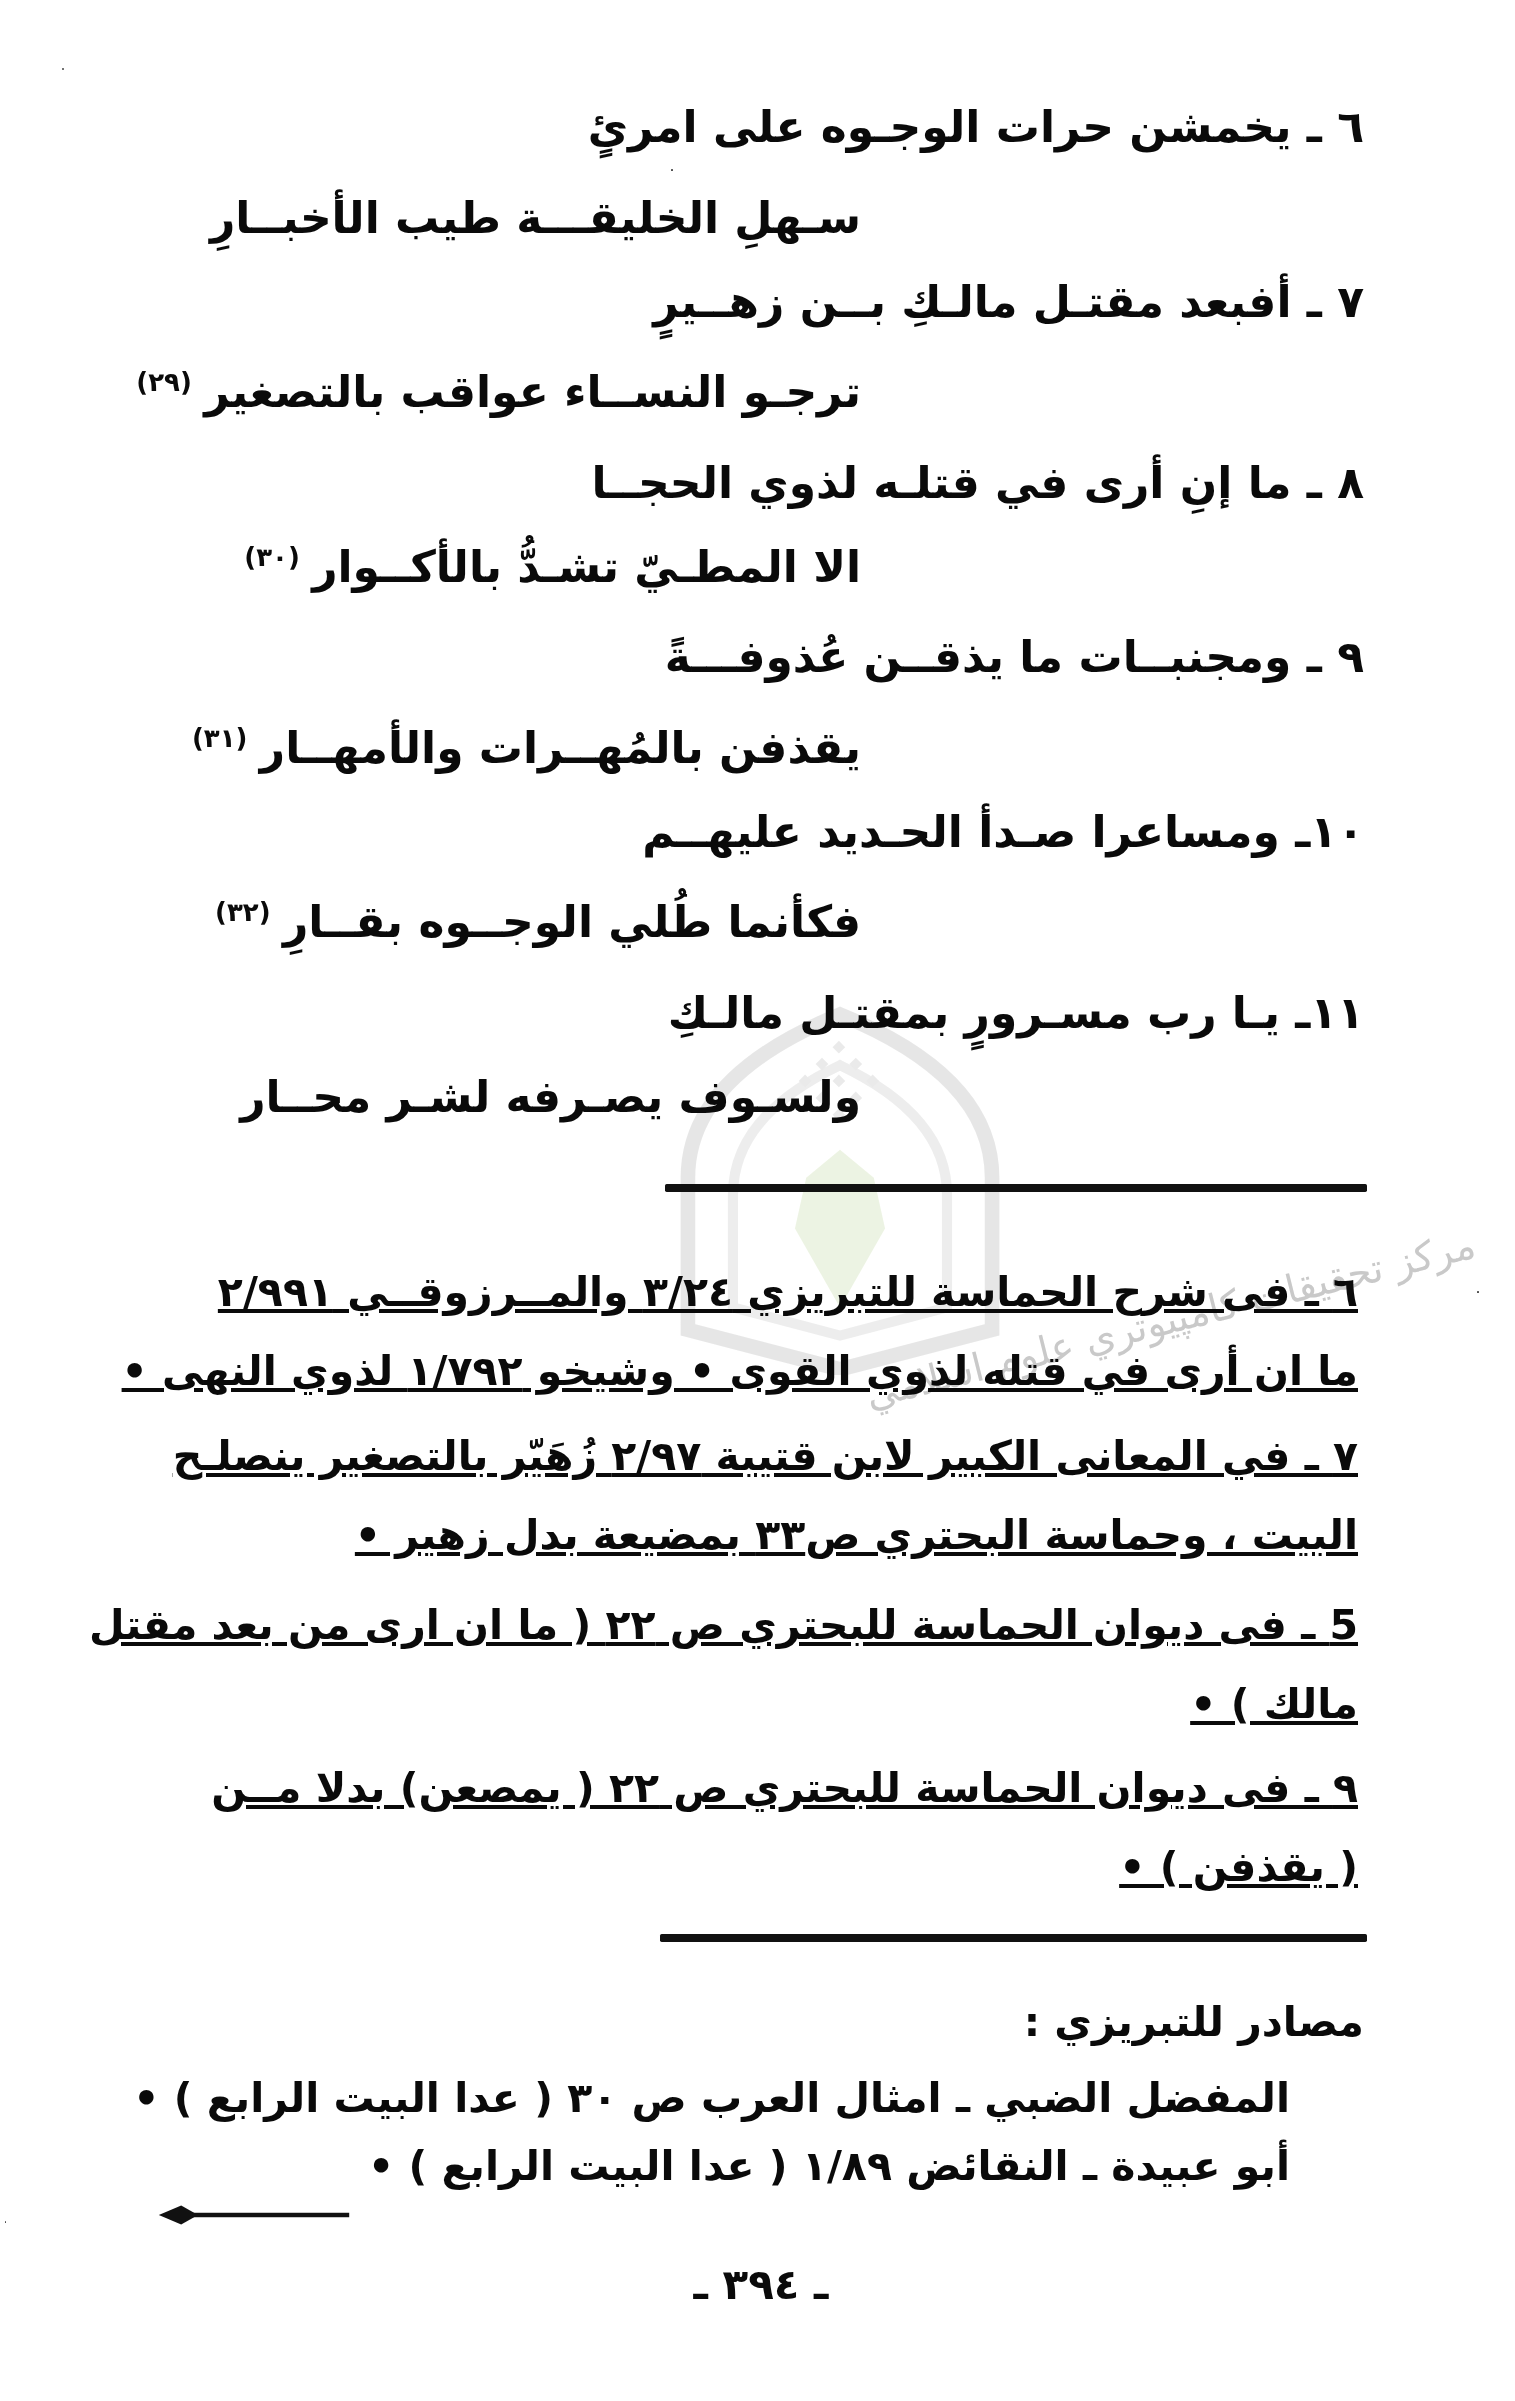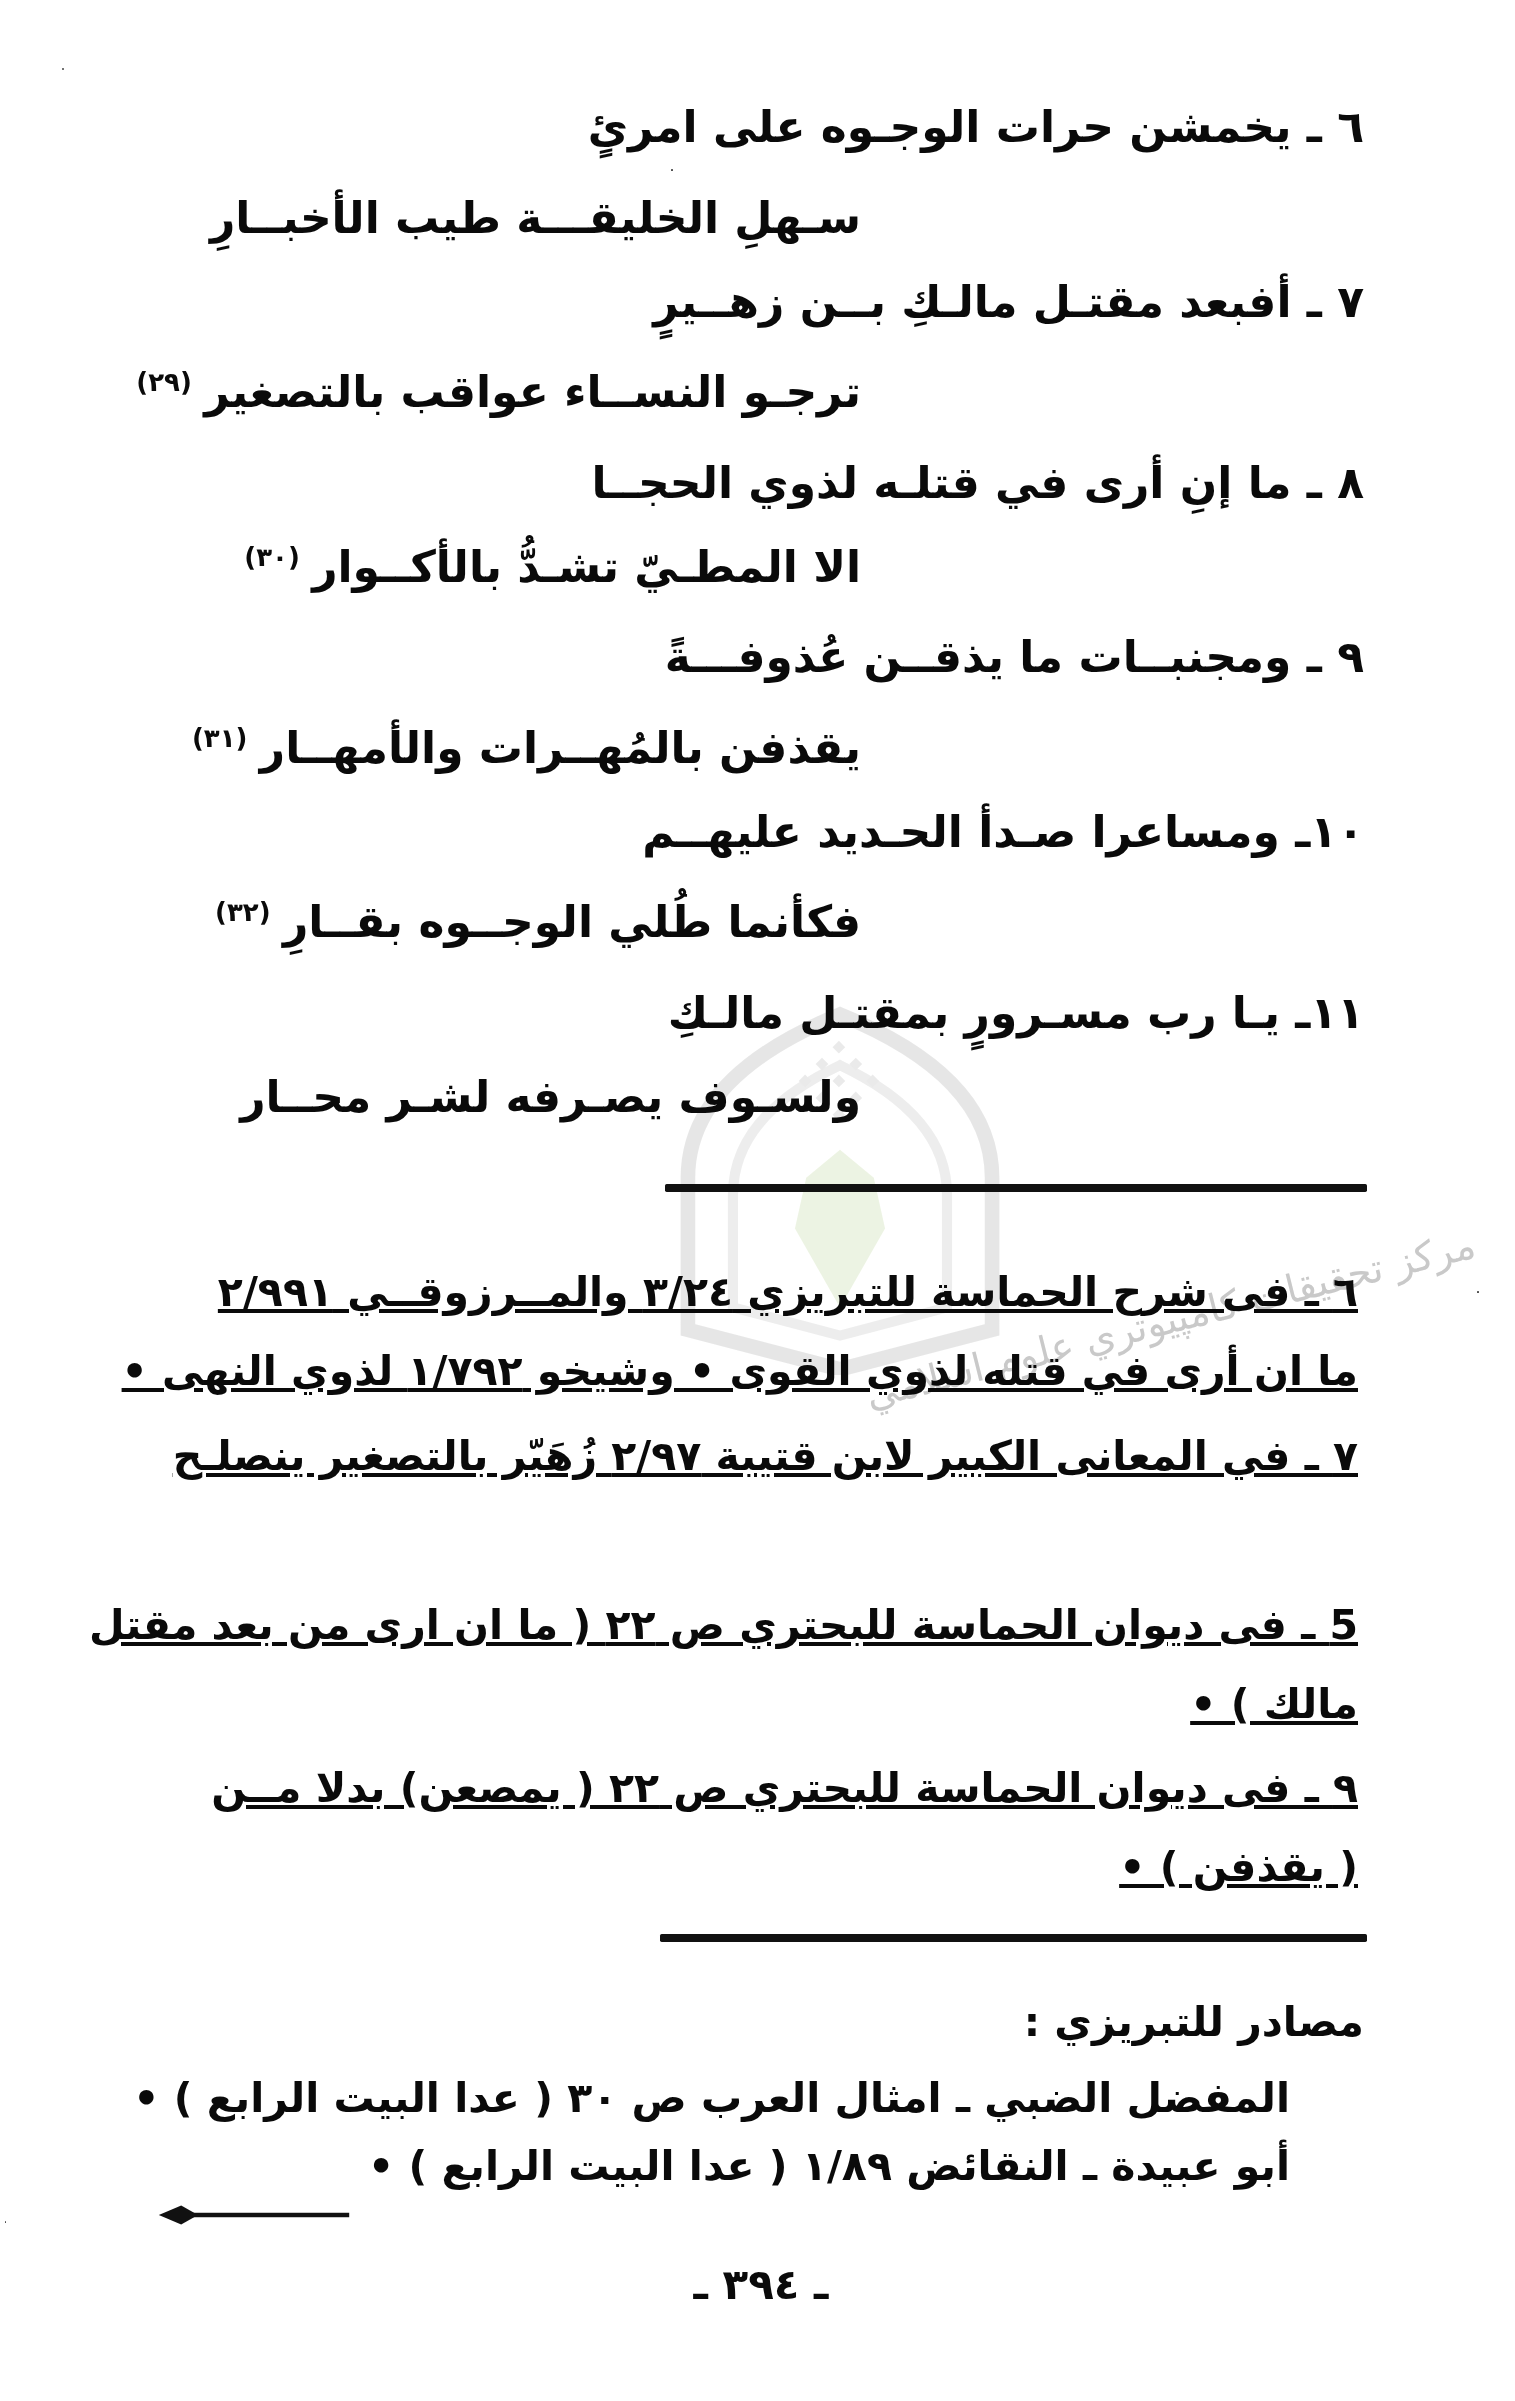--- a/index.html
+++ b/index.html
@@ -73,20 +73,21 @@
   <div class="line verse-b" style="top:896px"><span>فكأنما طُلي الوجــوه بقــارِ</span><span class="fn-mark">(٣٢)</span></div>
 
   <div class="line verse-a" style="top:987px">١١ـ يـا رب مسـرورٍ بمقتـل مالـكِ</div>
   <div class="line verse-b" style="top:1071px">ولسـوف يصـرفه لشـر محــار</div>
 
   <div class="divider" style="top:1184px;left:665px;width:702px"></div>
 
   <div class="note" style="top:1268px">٦ ـ فى شرح الحماسة للتبريزي ٣/٢٤ والمــرزوقــي ٢/٩٩١</div>
   <div class="note" style="top:1347px">ما ان أرى في قتله لذوي القوى • وشيخو ١/٧٩٢ لذوي النهى •</div>
   <div class="note" style="top:1432px">٧ ـ في المعانى الكبير لابن قتيبة ٢/٩٧ زُهَيّر بالتصغير ينصلـح</div>
+  <div class="note" style="top:1511px">البيت ، وحماسة البحتري ص٣٣ بمضيعة بدل زهير •</div>
   <div class="note" style="top:1601px">5 ـ فى ديوان الحماسة للبحتري ص ٢٢ ( ما ان ارى من بعد مقتل</div>
   <div class="note" style="top:1680px">مالك ) •</div>
   <div class="note" style="top:1764px">٩ ـ فى ديوان الحماسة للبحتري ص ٢٢ ( يمصعن) بدلا مــن</div>
   <div class="note" style="top:1843px">( يقذفن ) •</div>
 
   <div class="divider" style="top:1934px;left:660px;width:707px"></div>
 
   <div class="src" style="top:1998px;right:151px">مصادر للتبريزي :</div>
   <div class="src" style="top:2074px;right:225px">المفضل الضبي ـ امثال العرب ص ٣٠ ( عدا البيت الرابع ) •</div>
   <div class="src" style="top:2142px;right:225px">أبو عبيدة ـ النقائض ١/٨٩ ( عدا البيت الرابع ) •</div>

